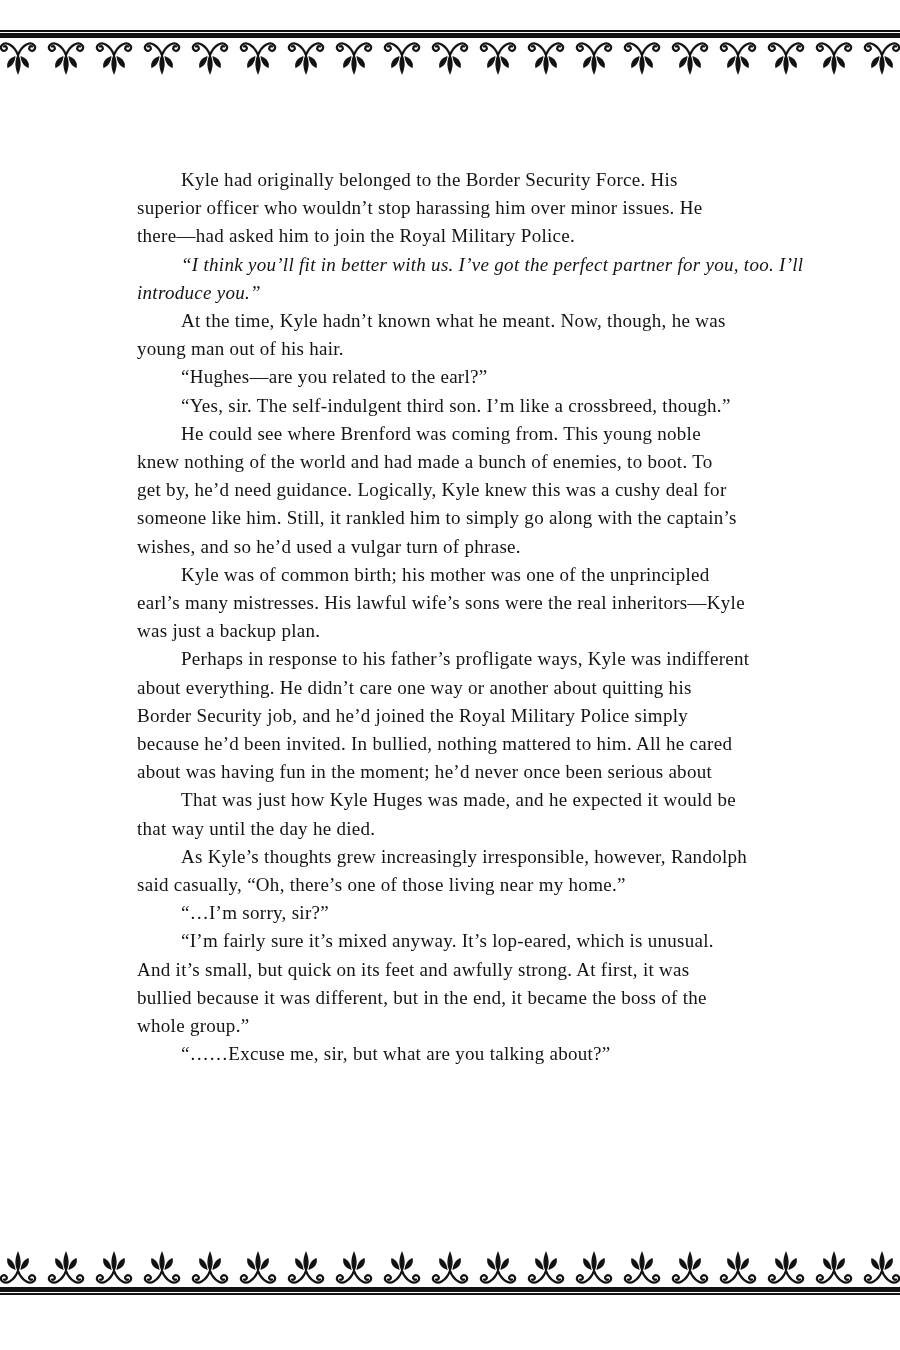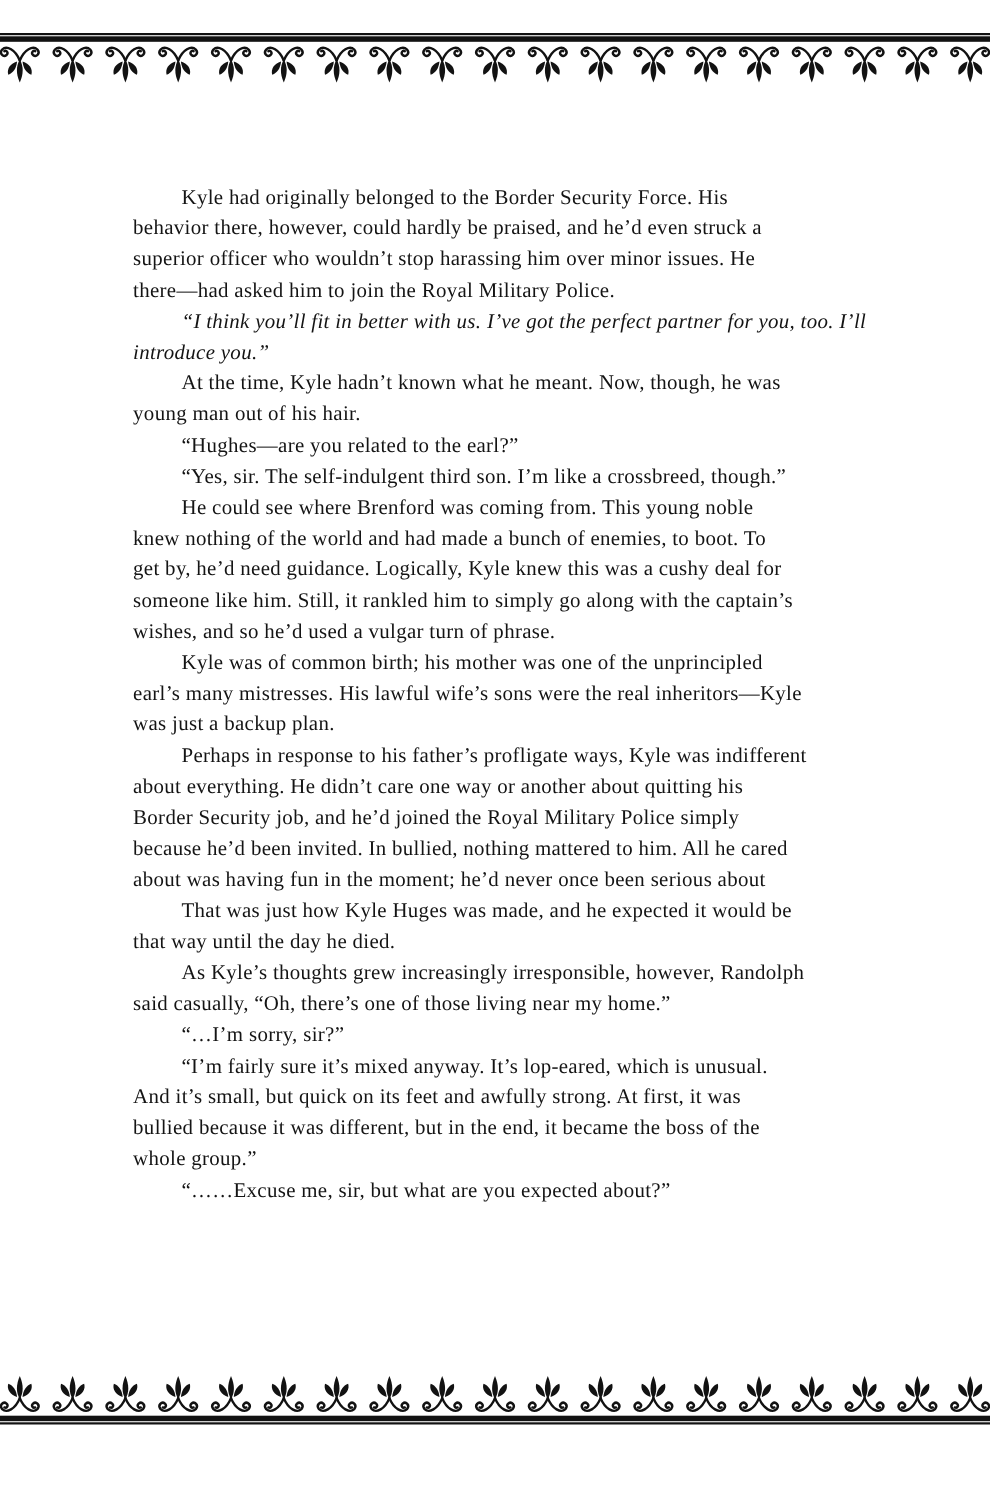--- a/index.html
+++ b/index.html
@@ -30,21 +30,21 @@
   .text-block{
     position:absolute;
     left:121px;
     top:166px;
     width:712px;
     color:#141414;
     font-size:19px;
     line-height:28.2px;
     letter-spacing:0.015em;
   }
-  .line{white-space:nowrap;}
+  .line{white-space:nowrap;margin-left:16px;}
   .line.indent{padding-left:44px;}
   .line.italic{font-style:italic;}
 </style>
 </head>
 <body>
 
 <div class="page">
 
   <div class="rule rule-thin rule-top-thin"></div>
   <div class="rule rule-thick rule-top-thick"></div>
@@ -79,21 +79,20 @@
         <use href="#orn-unit" x="672"></use>
         <use href="#orn-unit" x="720"></use>
         <use href="#orn-unit" x="768"></use>
         <use href="#orn-unit" x="816"></use>
         <use href="#orn-unit" x="864"></use>
       </g>
   </svg>
 
   <div class="text-block" id="text-block">
       <div class="line indent">Kyle had originally belonged to the Border Security Force. His</div>
-      <div class="line">behavior there, however, could hardly be praised, and he’d even struck a</div>
       <div class="line">superior officer who wouldn’t stop harassing him over minor issues. He</div>
       <div class="line">there—had asked him to join the Royal Military Police.</div>
       <div class="line indent italic">“I think you’ll fit in better with us. I’ve got the perfect partner for you, too. I’ll</div>
       <div class="line italic">introduce you.”</div>
       <div class="line indent">At the time, Kyle hadn’t known what he meant. Now, though, he was</div>
       <div class="line">young man out of his hair.</div>
       <div class="line indent">“Hughes—are you related to the earl?”</div>
       <div class="line indent">“Yes, sir. The self-indulgent third son. I’m like a crossbreed, though.”</div>
       <div class="line indent">He could see where Brenford was coming from. This young noble</div>
       <div class="line">knew nothing of the world and had made a bunch of enemies, to boot. To</div>
@@ -110,21 +109,21 @@
       <div class="line">about was having fun in the moment; he’d never once been serious about</div>
       <div class="line indent">That was just how Kyle Huges was made, and he expected it would be</div>
       <div class="line">that way until the day he died.</div>
       <div class="line indent">As Kyle’s thoughts grew increasingly irresponsible, however, Randolph</div>
       <div class="line">said casually, “Oh, there’s one of those living near my home.”</div>
       <div class="line indent">“…I’m sorry, sir?”</div>
       <div class="line indent">“I’m fairly sure it’s mixed anyway. It’s lop-eared, which is unusual.</div>
       <div class="line">And it’s small, but quick on its feet and awfully strong. At first, it was</div>
       <div class="line">bullied because it was different, but in the end, it became the boss of the</div>
       <div class="line">whole group.”</div>
-      <div class="line indent">“……Excuse me, sir, but what are you expected about?”</div>
+      <div class="line indent">“……Excuse me, sir, but what are you talking about?”</div>
     </div>
 
   <svg class="ornament bottom" viewBox="0 0 912 38" xmlns="http://www.w3.org/2000/svg" aria-hidden="true">
     <g id="orn-row-bottom" transform="translate(0,38) scale(1,-1)">
         <use href="#orn-unit" x="0"></use>
         <use href="#orn-unit" x="48"></use>
         <use href="#orn-unit" x="96"></use>
         <use href="#orn-unit" x="144"></use>
         <use href="#orn-unit" x="192"></use>
         <use href="#orn-unit" x="240"></use>

